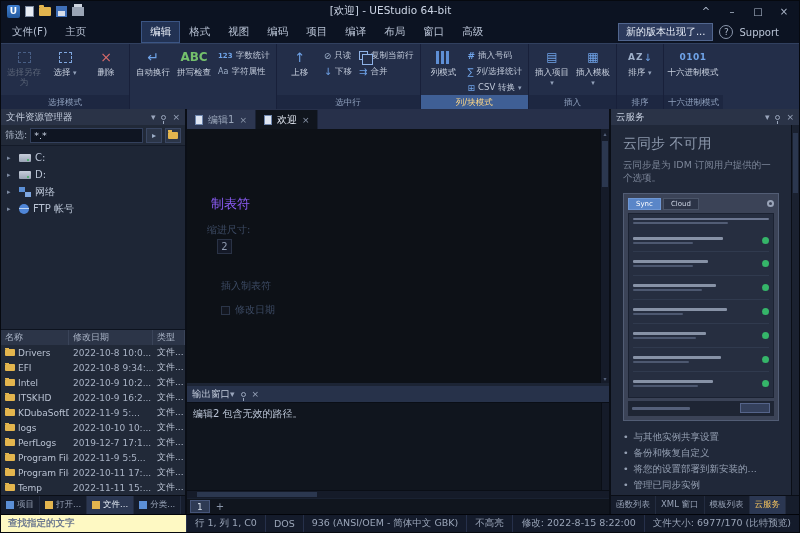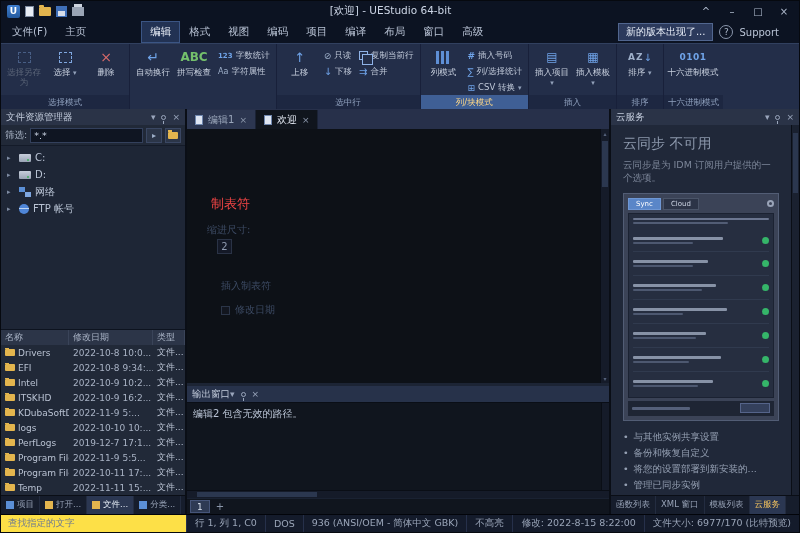--- a/index.html
+++ b/index.html
@@ -101,21 +101,21 @@
   .dtab.amber { background:#2b3752; color:#f4c35e; }
   .ticon { width:8px; height:8px; flex:0 0 auto; }
   .tc-blue { background:#5b8fd6; } .tc-yellow { background:#e3b54e; }
   
   .etabs { height:20px; background:#27304a; display:flex; align-items:flex-end; flex:0 0 auto; }
   .etab { height:19px; display:flex; align-items:center; gap:5px; padding:0 8px; font-size:10px; color:#9aa6ba; background:#2c3650; border-right:1px solid #1b2336; }
   .etab .edoc { width:8px; height:10px; background:#dfe6f2; border:1px solid #6f86ad; }
   .etab.active { background:#10151d; color:#e0e6f0; }
   .etab .ex { font-size:9px; color:#8b97ab; }
   .editor { flex:1; position:relative; background:#0d1117; min-height:0; overflow:hidden; }
-  .w-heading { position:absolute; left:24px; top:66px; font-size:13px; color:#ef4444; }
+  .w-heading { position:absolute; left:24px; top:66px; font-size:13px; color:#8b5cf6; }
   .w-lab { position:absolute; font-size:10px; color:#3c4a63; }
   .w-val { position:absolute; left:30px; top:110px; width:15px; height:15px; background:#141927; border:1px solid #2a3346; color:#8f9ab0; font-size:10px; text-align:center; line-height:14px; }
   .w-chkrow { position:absolute; left:34px; top:174px; display:flex; align-items:center; gap:5px; }
   .w-chk { width:9px; height:9px; background:#12161f; border:1px solid #2b3548; }
   .vscroll { position:absolute; right:0; top:0; bottom:0; width:9px; background:#151b29; border-left:1px solid #0a0e16; }
   .vscroll .ar { position:absolute; left:0; width:100%; text-align:center; font-size:6px; color:#55617a; }
   .vthumb { position:absolute; left:1px; right:1px; top:12px; height:46px; background:#2b374f; }
   .splitter { height:3px; background:#1c2434; flex:0 0 auto; }
   
   .outhdr { height:16px; background:#27324a; display:flex; align-items:center; padding:0 5px; font-size:9.5px; flex:0 0 auto; }
@@ -148,21 +148,21 @@
   .card-foot { height:15px; background:#1e2534; margin-top:3px; display:flex; align-items:center; padding:0 4px; }
   .fbar { height:3px; width:58px; background:#55607a; border-radius:1px; }
   .fbtn2 { margin-left:auto; width:30px; height:10px; background:#34405c; border:1px solid #55648a; }
   .bullets { margin-top:8px; }
   .bullet { font-size:9.5px; color:#95a0b3; line-height:16px; display:flex; gap:5px; white-space:nowrap; overflow:hidden; }
   .bullet .b { color:#95a0b3; }
   .cl-vs { position:absolute; right:0; top:0; bottom:0; width:8px; background:#1a2130; border-left:1px solid #0a0e16; }
   .cl-vthumb { position:absolute; left:1px; right:1px; top:8px; height:60px; background:#2b374f; }
   
   .status { height:18px; background:#141b2b; border-top:1px solid #02040a; display:flex; align-items:stretch; font-size:9.5px; color:#9aa5b8; flex:0 0 auto; }
-  .find { width:186px; display:flex; align-items:center; padding:0 7px; background:#fde047; border-right:1px solid #26304a; color:#6f7b90; flex:0 0 auto; }
+  .find { width:186px; display:flex; align-items:center; padding:0 7px; background:#fef9c3; border-right:1px solid #26304a; color:#6f7b90; flex:0 0 auto;font-weight:bold; }
   .seg { display:flex; align-items:center; padding:0 8px; border-right:1px solid #26304a; white-space:nowrap; }
   .sspacer { flex:1; }
 </style>
 </head>
 <body>
 
 <div id="app">
 
   <div class="titlebar">
     <div class="qat">

